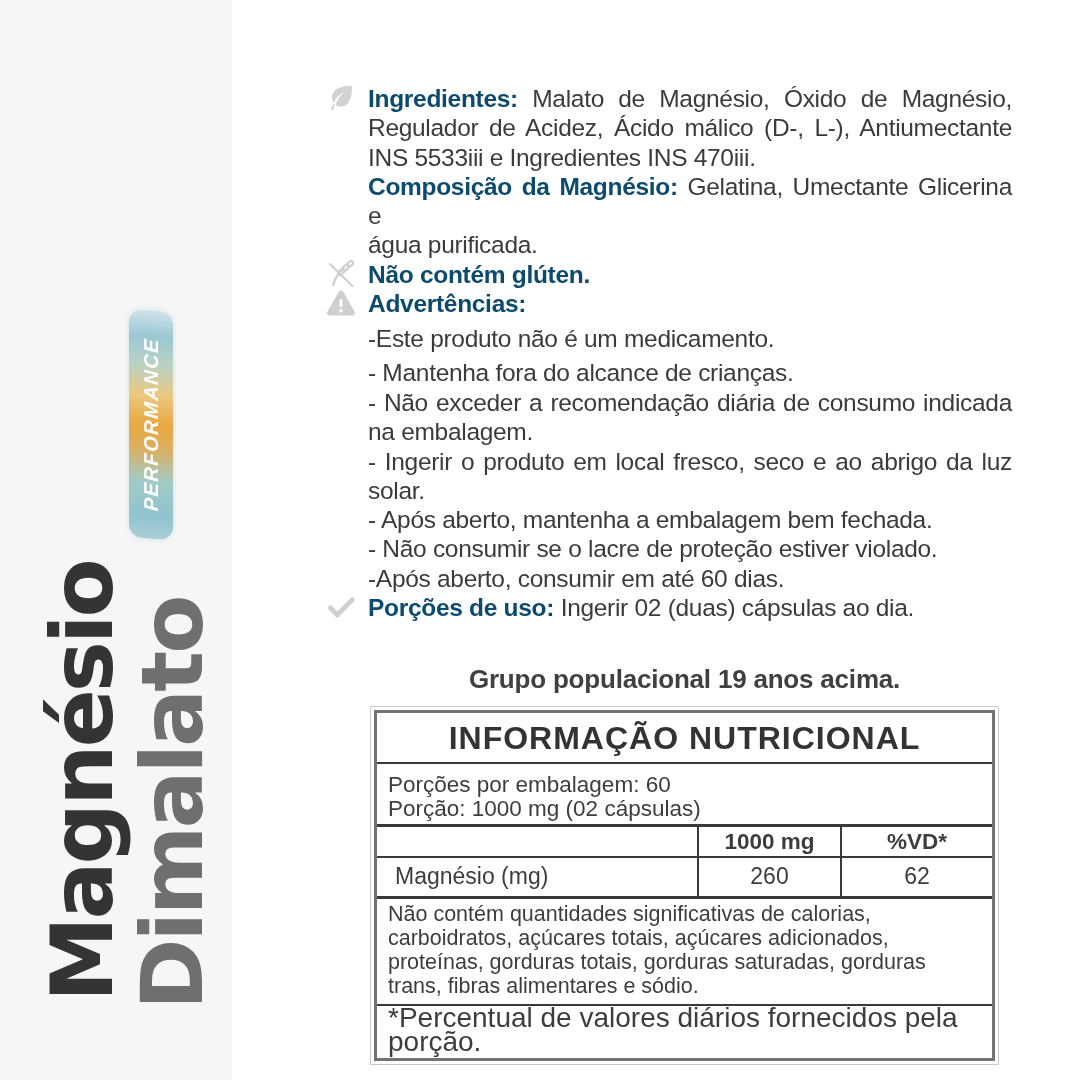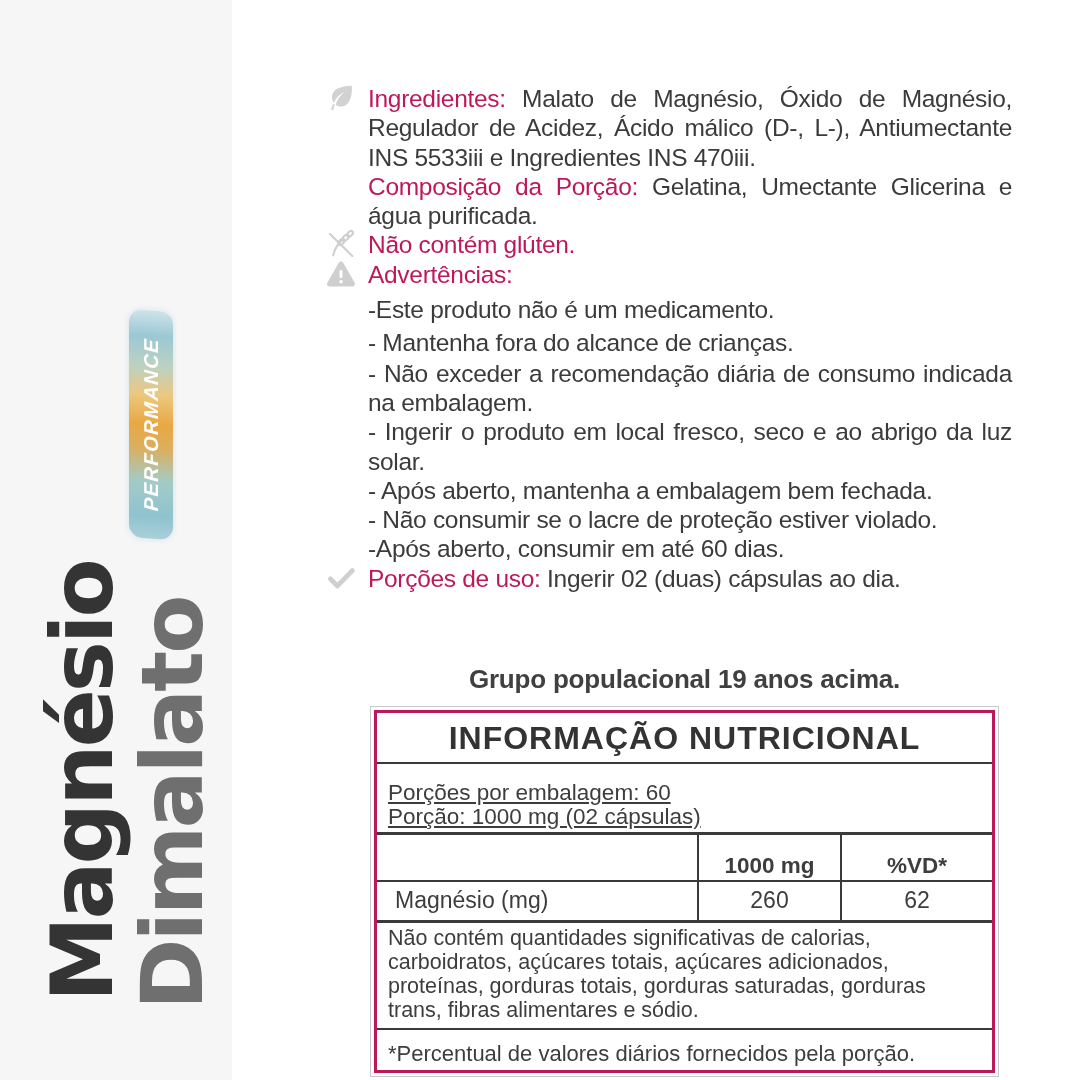--- a/index.html
+++ b/index.html
@@ -33,53 +33,53 @@
     color:#ffffff; font-weight:700; font-style:italic; font-size:20px;
     letter-spacing:1.5px; font-family:"Liberation Sans", sans-serif;
   }
 
   
   #info-lines { position:absolute; left:324px; top:84px; width:688px; }
   .row { display:flex; align-items:flex-start; min-height:29.3px; }
   .ico { flex:0 0 44px; width:44px; height:29px; position:relative; }
   .ico svg { position:absolute; left:0; top:-3px; width:34px; height:34px; }
   .txt { flex:1; font-size:24.5px; line-height:29.3px; letter-spacing:-0.3px; color:#3b3b3b; }
-  .txt .b { font-weight:400; color:#be185d; }
+  .txt .b { font-weight:700; color:#0c4a6e; }
   .j .txt { text-align:justify; text-align-last:justify; }
   #info-lines .row:nth-child(8)  { margin-top:6px; }
   #info-lines .row:nth-child(9)  { margin-top:4px; }
   #info-lines .row:nth-child(10) { margin-top:1px; }
   #info-lines .row:nth-child(18) { margin-top:9px; }
 
   .pop-note {
     position:absolute; left:374px; top:664px; width:621px; text-align:center;
     font-weight:700; font-size:26px; color:#404040; letter-spacing:-0.2px;
   }
 
   
   .nt {
     position:absolute; left:374px; top:710px; width:621px; box-sizing:border-box;
-    border:3px solid #be185d; outline:1.5px solid #c9c9c9; outline-offset:3px;
+    border:3px solid #737373; outline:1.5px solid #c9c9c9; outline-offset:3px;
     background:#ffffff; color:#3d3d3d;
   }
   .nt-title {
     text-align:center; font-weight:700; font-size:32px; letter-spacing:1px;
     color:#333333; padding:7px 0 5px; border-bottom:2px solid #3a3a3a;
   }
-  .nt-serv { padding:17px 11px 4px; font-size:22.5px; line-height:23.5px; border-bottom:3.5px solid #3a3a3a;text-decoration:underline; }
+  .nt-serv { padding:9px 11px 4px; font-size:22.5px; line-height:23.5px; border-bottom:3.5px solid #3a3a3a; }
   .nt-grid { display:grid; grid-template-columns:320px 143px 1fr; }
-  .nt-head > div { font-weight:700; font-size:22.5px; text-align:center; padding:18px 0 1px; }
+  .nt-head > div { font-weight:700; font-size:22.5px; text-align:center; padding:2px 0 1px; }
   .nt-head { border-bottom:2px solid #3a3a3a; }
   .nt-head .c2, .nt-head .c3, .nt-row .c2, .nt-row .c3 { border-left:2px solid #3a3a3a; }
   .nt-row { border-bottom:3.5px solid #3a3a3a; }
   .nt-row > div { font-size:23px; padding:5px 0 6px; }
   .nt-row .c1 { padding-left:18px; }
   .nt-row .c2, .nt-row .c3 { text-align:center; }
   .nt-para { padding:3px 11px 6px; font-size:21.5px; line-height:24px; border-bottom:2px solid #3a3a3a; }
-  .nt-foot { padding:12px 11px 4px; font-size:22px; line-height:24px; }
+  .nt-foot { padding:0 11px 4px; font-size:28px; line-height:24px; }
 </style>
 </head>
 <body>
 
 <div class="canvas">
   <div class="left-panel"></div>
 
   <div class="badge">
     <span>PERFORMANCE</span>
   </div>
@@ -100,21 +100,21 @@
       <div class="row j">
         <div class="ico"></div>
         <div class="txt"><span>Regulador de Acidez, Ácido málico (D-, L-), Antiumectante</span></div>
       </div>
       <div class="row">
         <div class="ico"></div>
         <div class="txt"><span>INS 5533iii e Ingredientes INS 470iii.</span></div>
       </div>
       <div class="row j">
         <div class="ico"></div>
-        <div class="txt"><span class="b">Composição da Porção: </span><span>Gelatina, Umectante Glicerina e</span></div>
+        <div class="txt"><span class="b">Composição da Magnésio: </span><span>Gelatina, Umectante Glicerina e</span></div>
       </div>
       <div class="row">
         <div class="ico"></div>
         <div class="txt"><span>água purificada.</span></div>
       </div>
       <div class="row">
         <div class="ico">
           <svg viewBox="0 0 24 24" fill="none" stroke="#cfcfcf" stroke-width="1.5" stroke-linecap="round">
             <path d="M6.5 20c1-4.5 3.6-8.6 7.1-11.6"></path>
             <ellipse cx="18.4" cy="4.8" rx="1.5" ry="2.4" transform="rotate(45 18.4 4.8)"></ellipse>

